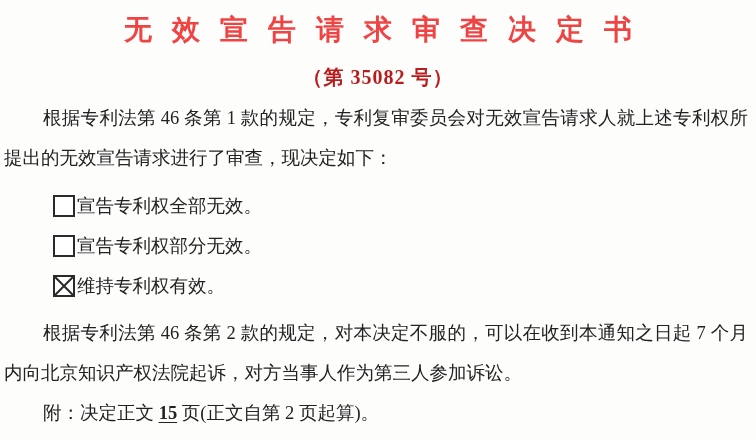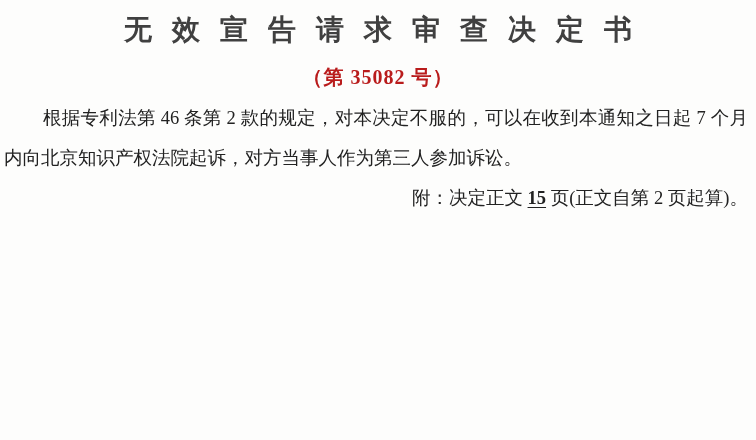--- a/index.html
+++ b/index.html
@@ -12,21 +12,21 @@
   }
   .page { width: 756px; height: 440px; position: relative; }
 
   .title {
     text-align: center;
     padding-top: 11px;
     font-size: 28px;
     font-weight: bold;
     letter-spacing: 20px;
     padding-left: 20px; 
-    color: #404040;
+    color: #ef4444;
     white-space: nowrap;
   }
 
   .subtitle {
     text-align: center;
     margin-top: 15px;
     font-size: 20px;
     font-weight: bold;
     letter-spacing: 1px;
     color: #b91c1c;
@@ -72,40 +72,58 @@
     left: -4px; top: 8px;
     width: 26px; height: 2px;
     background: #2a2a2a;
   }
   .checkbox.checked::before { transform: rotate(45deg); }
   .checkbox.checked::after  { transform: rotate(-45deg); }
 
   .attach {
     text-indent: 39px;
     margin: 0;
-    text-align: right;
   }
   .page-count {
     font-weight: bold;
     text-decoration: underline;
     text-underline-offset: 3px;
   }
 </style>
 </head>
 <body>
 
 <div class="page">
 
   <div class="title">无效宣告请求审查决定书</div>
 
   <div class="subtitle">（第 35082 号）</div>
 
   <div class="body-block">
 
+    <p class="para">根据专利法第 46 条第 1 款的规定，专利复审委员会对无效宣告请求人就上述专利权所提出的无效宣告请求进行了审查，现决定如下：</p>
 
+    <div class="options">
+
+      <div class="option-row">
+        <span class="checkbox"></span>
+        <span>宣告专利权全部无效。</span>
+      </div>
+
+      <div class="option-row">
+        <span class="checkbox"></span>
+        <span>宣告专利权部分无效。</span>
+      </div>
+
+      <div class="option-row">
+        <span class="checkbox checked"></span>
+        <span>维持专利权有效。</span>
+      </div>
+
+    </div>
 
     <p class="para">根据专利法第 46 条第 2 款的规定，对本决定不服的，可以在收到本通知之日起 7 个月内向北京知识产权法院起诉，对方当事人作为第三人参加诉讼。</p>
 
     <p class="attach"><span>附：决定正文 </span><span class="page-count">15</span><span> 页(正文自第 2 页起算)。</span></p>
 
   </div>
 
 </div>
 
 </body></html>

